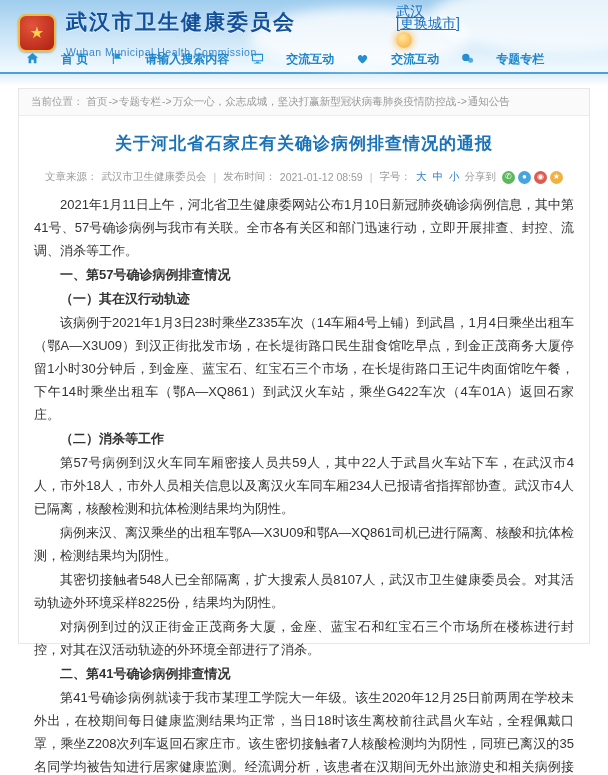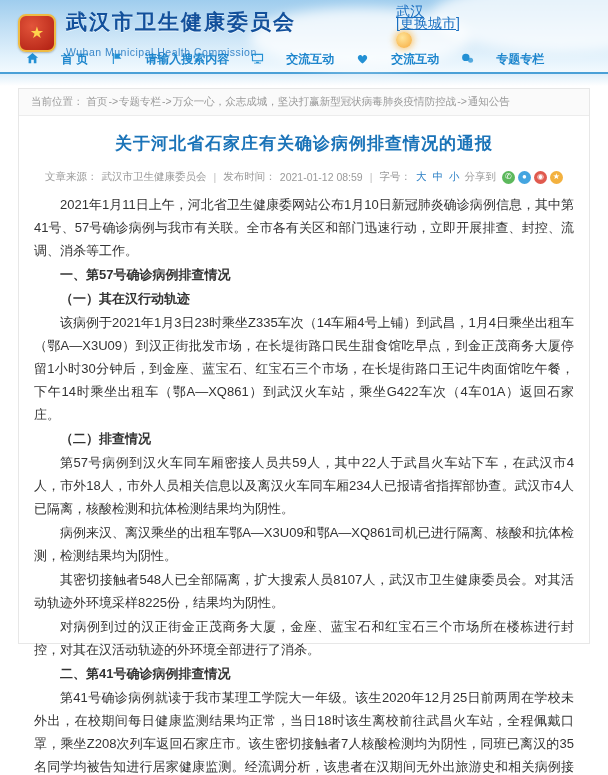--- a/index.html
+++ b/index.html
@@ -173,21 +173,21 @@
         <span class="share-dot share-weibo">◉</span>
         <span class="share-dot share-qzone">★</span>
       </span>
     </div>
 
     <div class="body-text">
       <p>2021年1月11日上午，河北省卫生健康委网站公布1月10日新冠肺炎确诊病例信息，其中第41号、57号确诊病例与我市有关联。全市各有关区和部门迅速行动，立即开展排查、封控、流调、消杀等工作。</p>
       <p class="sec-h2">一、第57号确诊病例排查情况</p>
       <p class="sec-h3">（一）其在汉行动轨迹</p>
       <p>该病例于2021年1月3日23时乘坐Z335车次（14车厢4号上铺）到武昌，1月4日乘坐出租车（鄂A—X3U09）到汉正街批发市场，在长堤街路口民生甜食馆吃早点，到金正茂商务大厦停留1小时30分钟后，到金座、蓝宝石、红宝石三个市场，在长堤街路口王记牛肉面馆吃午餐，下午14时乘坐出租车（鄂A—XQ861）到武汉火车站，乘坐G422车次（4车01A）返回石家庄。</p>
-      <p class="sec-h3">（二）排查情况</p>
+      <p class="sec-h3">（二）消杀等工作</p>
       <p>第57号病例到汉火车同车厢密接人员共59人，其中22人于武昌火车站下车，在武汉市4人，市外18人，市外人员相关信息以及离汉火车同车厢234人已报请省指挥部协查。武汉市4人已隔离，核酸检测和抗体检测结果均为阴性。</p>
       <p>病例来汉、离汉乘坐的出租车鄂A—X3U09和鄂A—XQ861司机已进行隔离、核酸和抗体检测，检测结果均为阴性。</p>
       <p>其密切接触者548人已全部隔离，扩大搜索人员8107人，武汉市卫生健康委员会。对其活动轨迹外环境采样8225份，结果均为阴性。</p>
       <p>对病例到过的汉正街金正茂商务大厦，金座、蓝宝石和红宝石三个市场所在楼栋进行封控，对其在汉活动轨迹的外环境全部进行了消杀。</p>
       <p class="sec-h2">二、第41号确诊病例排查情况</p>
       <p>第41号确诊病例就读于我市某理工学院大一年级。该生2020年12月25日前两周在学校未外出，在校期间每日健康监测结果均正常，当日18时该生离校前往武昌火车站，全程佩戴口罩，乘坐Z208次列车返回石家庄市。该生密切接触者7人核酸检测均为阴性，同班已离汉的35名同学均被告知进行居家健康监测。经流调分析，该患者在汉期间无外出旅游史和相关病例接触史。</p>
     </div>
 
   </div>
 </div>

